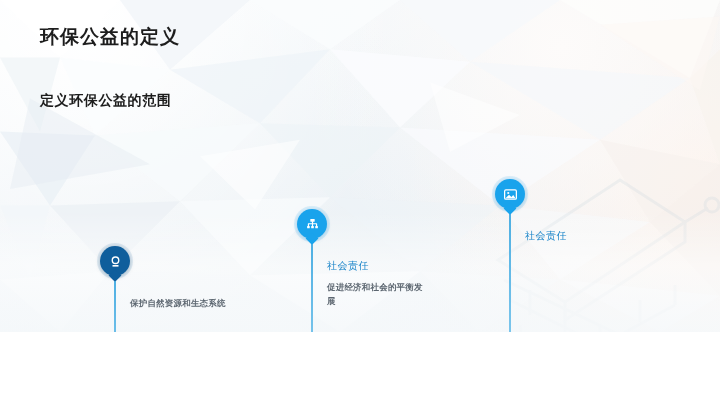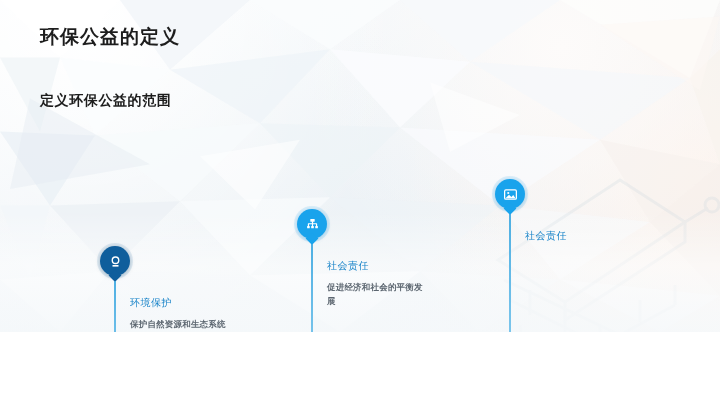--- a/index.html
+++ b/index.html
@@ -195,21 +195,20 @@
 
   <div class="item" style="left:114px; top:246px;">
     <div class="stem" style="top:26px; height:158px;"></div>
     <div class="pin dark">
       <svg viewBox="0 0 24 24" fill="none" stroke="#ffffff" stroke-width="2.2" stroke-linecap="round" stroke-linejoin="round">
         <circle cx="12" cy="10" r="5.2"></circle>
         <path d="M7.2 17.6 h9.6 v2.6 h-9.6 z" fill="#ffffff" stroke="none"></path>
       </svg>
     </div>
     <div class="item-body" style="top:50px;">
-      <div class="item-heading">环境保护</div>
       <div class="item-desc w-narrow">保护自然资源和生态系统</div>
     </div>
   </div>
 
   <div class="item" style="left:311px; top:209px;">
     <div class="stem" style="top:26px; height:195px;"></div>
     <div class="pin bright">
       <svg viewBox="0 0 24 24" fill="none" stroke="#ffffff" stroke-width="1.9" stroke-linecap="round" stroke-linejoin="round">
         <rect x="8.5" y="3" width="7" height="4.4" rx=".6" fill="#ffffff" stroke="none"></rect>
         <path d="M12 7.4 v3.4"></path>

